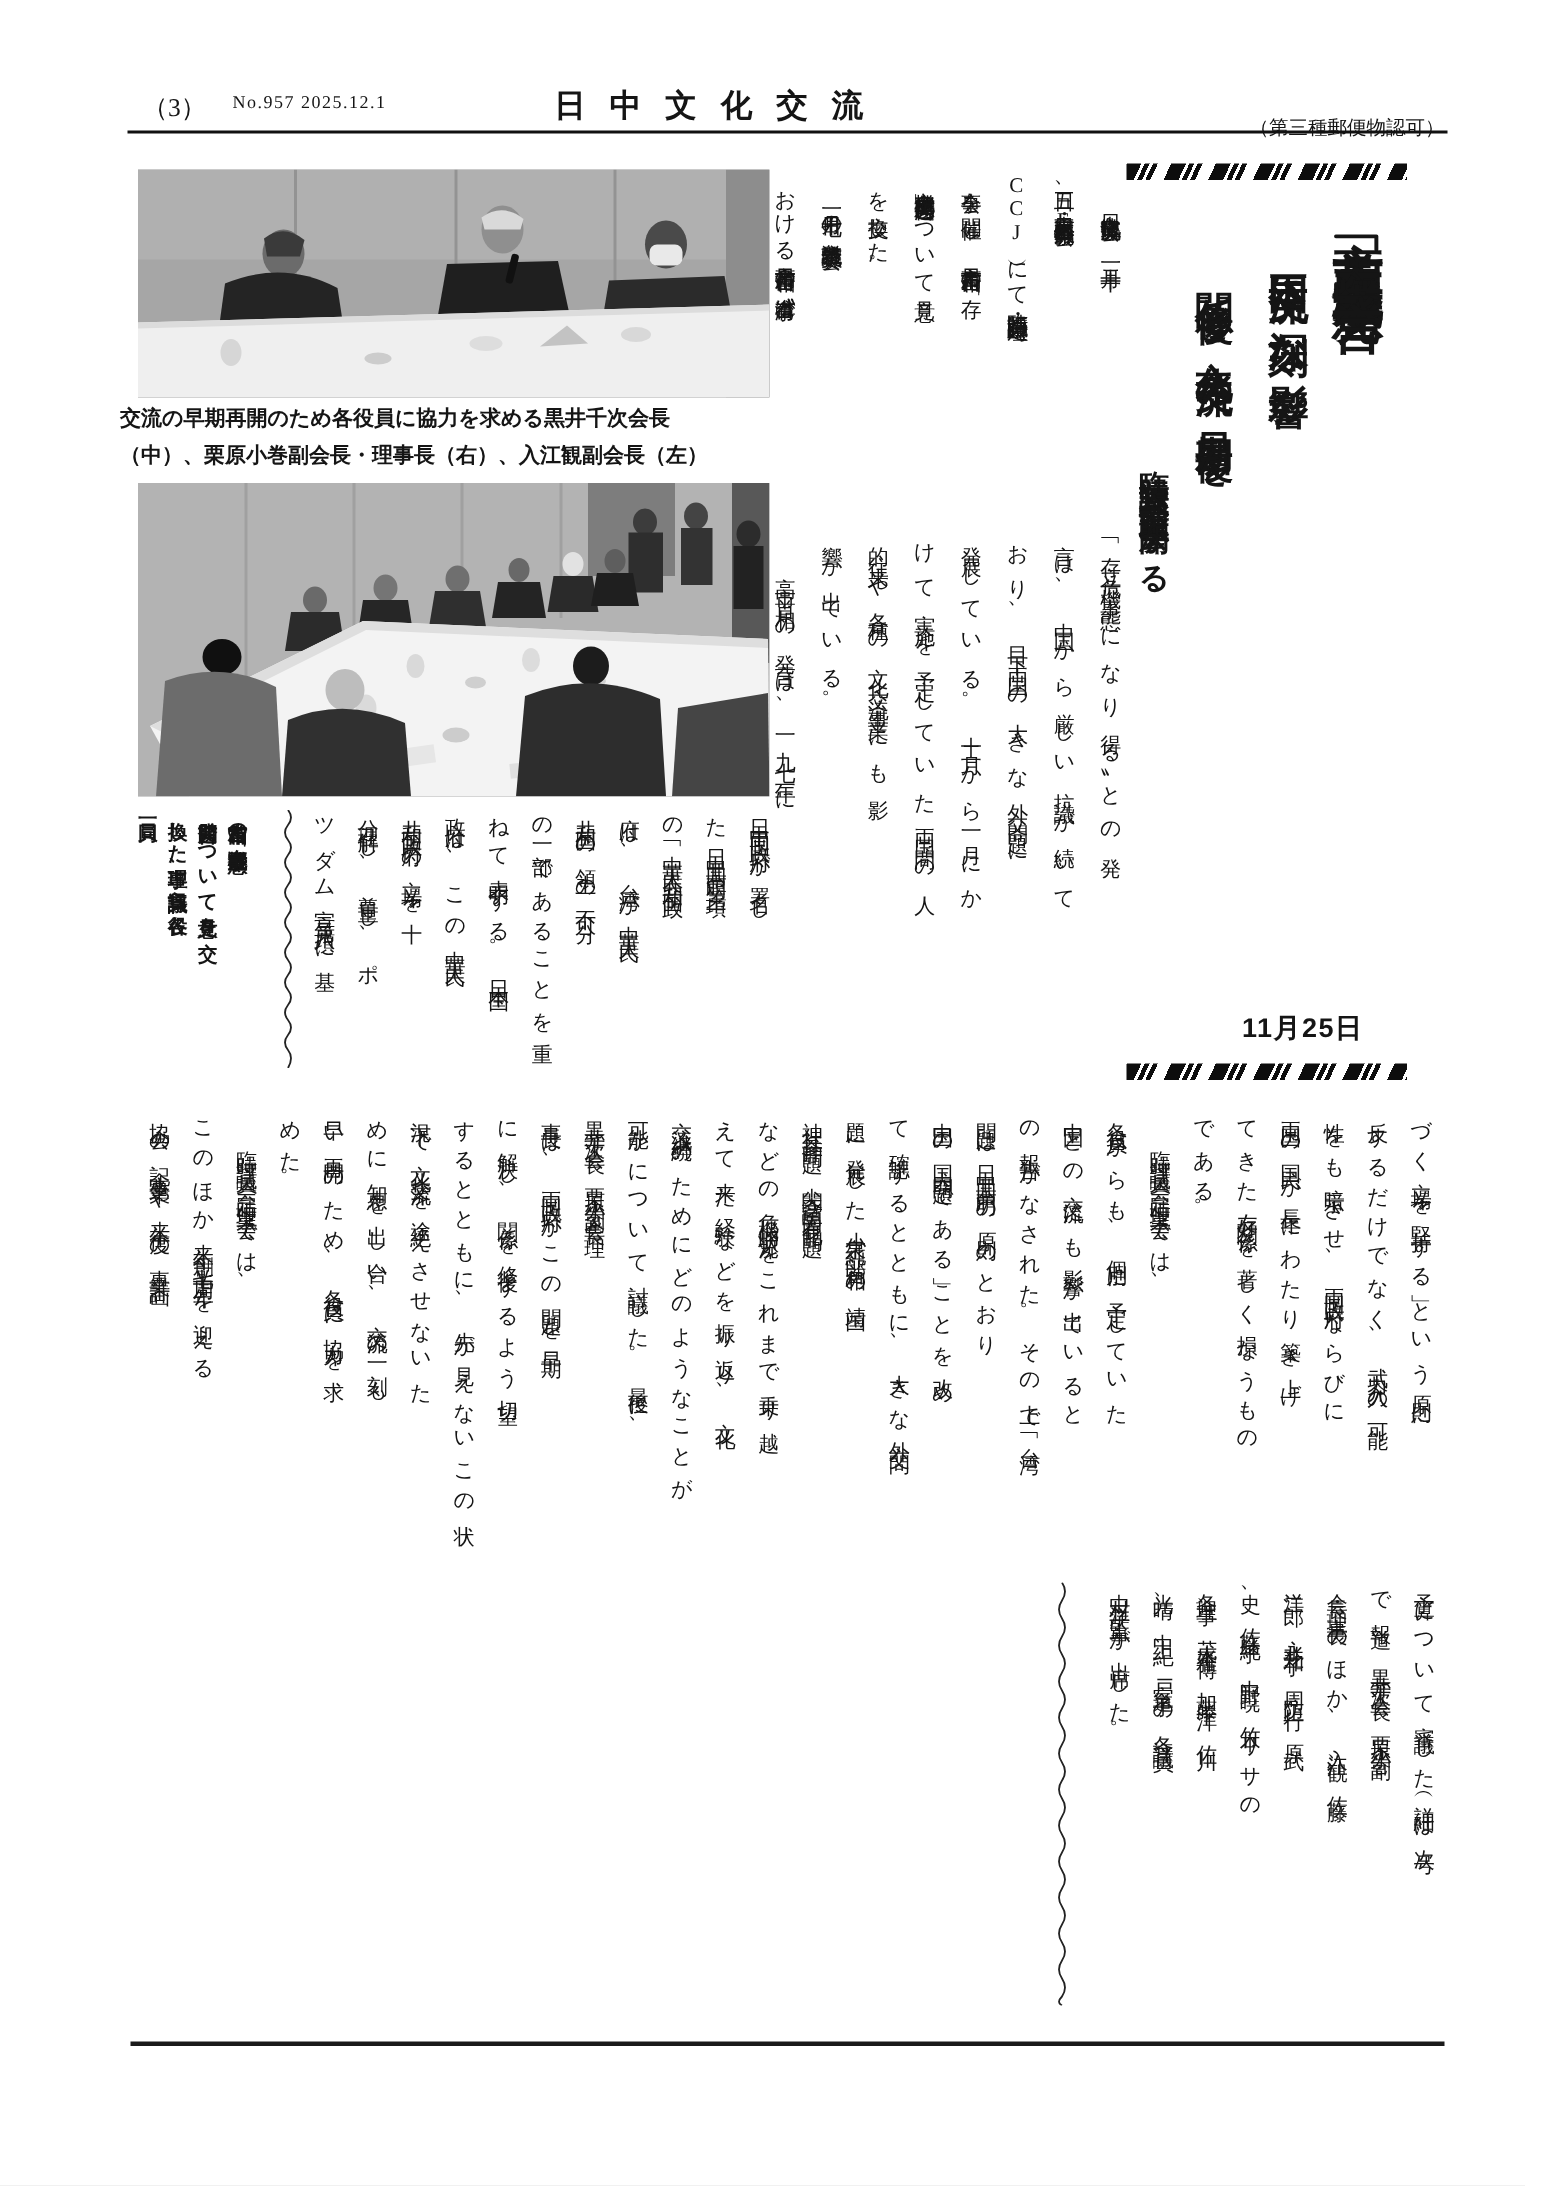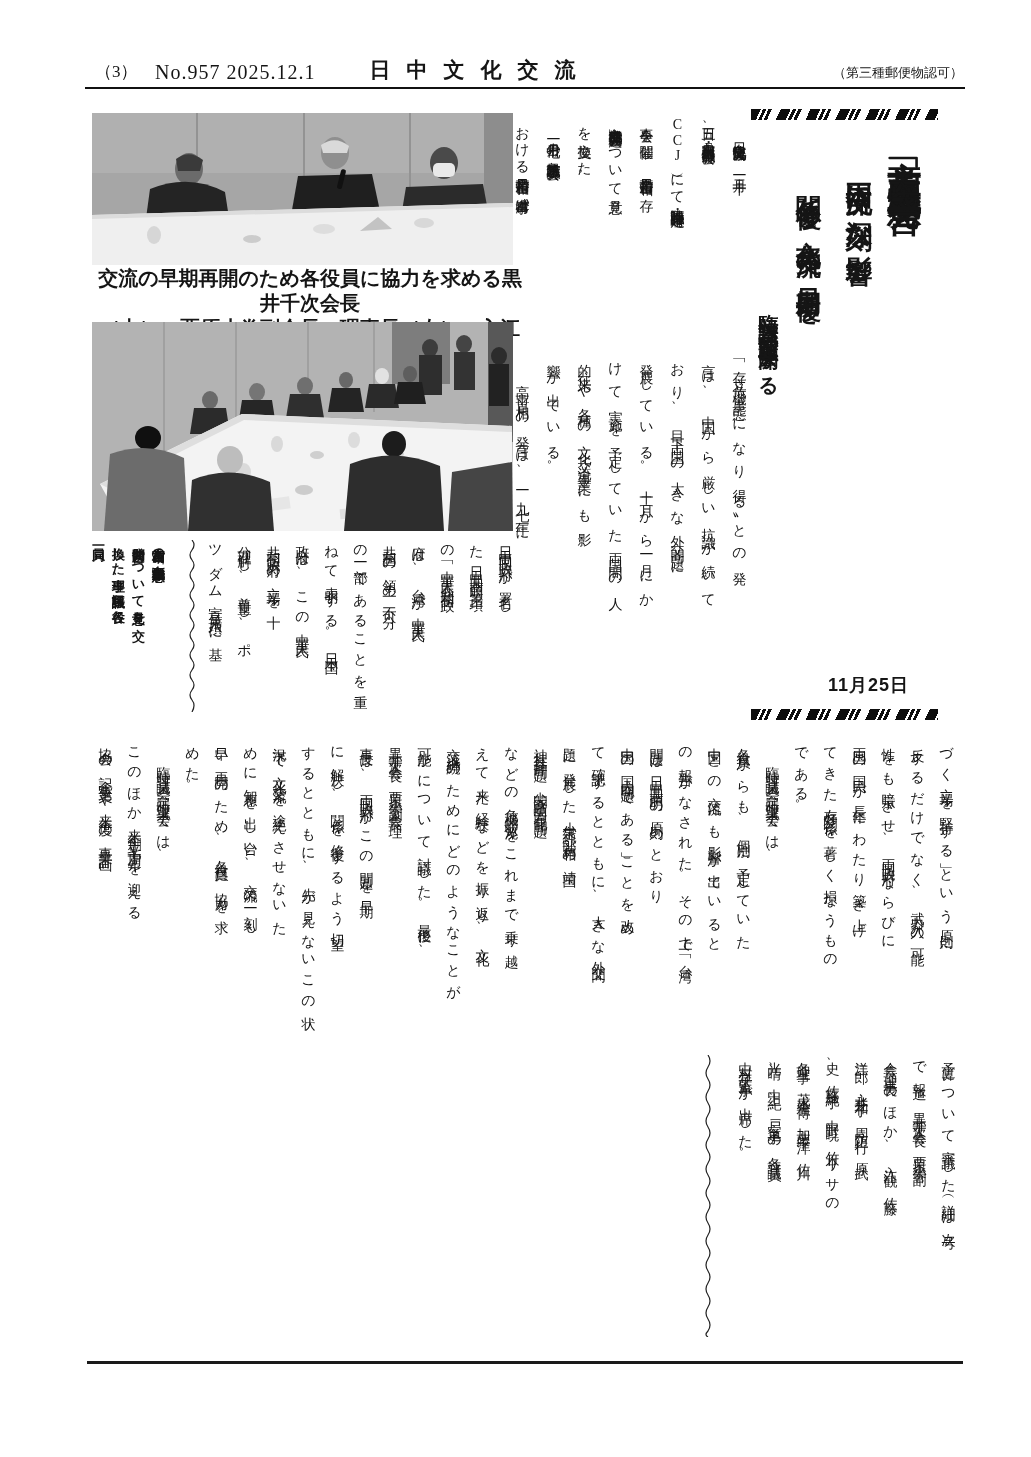--- a/index.html
+++ b/index.html
@@ -4,24 +4,24 @@
 <style>
   html,body{margin:0;padding:0;background:#e8e8e8;}
   .page{
     position:relative;width:1031px;height:1457px;background:#ffffff;
     margin:0 auto;overflow:hidden;color:#151515;
     font-family:"Liberation Serif","DejaVu Serif",serif;
   }
   
   .hdr-item{position:absolute;white-space:nowrap;}
   .hdr-pageno{left:95px;top:60px;font-size:17px;}
-  .hdr-issue{left:155px;top:61px;font-size:20px;letter-spacing:1px;}
+  .hdr-issue{left:155px;top:61px;font-size:12px;letter-spacing:1px;}
   .hdr-title{left:0;right:70px;top:56px;text-align:center;font-size:21px;font-weight:bold;
              letter-spacing:16px;font-family:"Liberation Sans","DejaVu Sans",sans-serif;}
-  .hdr-permit{right:68px;top:64px;font-size:13px;margin-left:32px;}
+  .hdr-permit{right:68px;top:76px;font-size:13px;margin-left:32px;}
   .hdr-rule{position:absolute;left:85px;top:87px;width:880px;height:2px;background:#111;}
   
   .stripe{position:absolute;left:751px;width:187px;height:11px;
     background:repeating-linear-gradient(115deg,
       #0d0d0d 0 9px,#ffffff 9px 11px,#0d0d0d 11px 14px,#ffffff 14px 16px,
       #0d0d0d 16px 19px,#ffffff 19px 27px);}
   .stripe-top{top:109px;}
   .stripe-bottom{top:709px;}
   .vh{position:absolute;writing-mode:vertical-rl;text-orientation:upright;white-space:nowrap;}
   .hl-main{left:882px;top:134px;font-size:34px;font-weight:bold;letter-spacing:3px;
@@ -43,22 +43,22 @@
   .band-up{left:201px;top:535px;height:184px;}
   .band-up .tcol{width:29px;line-height:29px;height:184px;letter-spacing:4.2px;}
   .band-l1{left:91px;top:737px;height:298px;}
   .band-l1 .tcol{width:29px;line-height:29px;height:298px;letter-spacing:4.2px;}
   .band-l2{left:731px;top:1051px;height:290px;}
   .band-l2 .tcol{width:29px;line-height:29px;height:290px;letter-spacing:4.2px;}
   
   .photo{position:absolute;left:92px;width:421px;overflow:hidden;background:#a9a9a9;}
   .photo1{top:113px;height:152px;}
   .photo2{top:322px;height:209px;}
-  .cap1{position:absolute;left:92px;top:266px;width:436px;font-size:20px;font-weight:bold;
-        line-height:25px;font-family:"Liberation Sans","DejaVu Sans",sans-serif;text-align:center;}
+  .cap1{position:absolute;left:80px;top:266px;width:436px;font-size:14px;font-weight:bold;
+        line-height:25px;font-family:"Liberation Sans","DejaVu Sans",sans-serif;}
   .cap2{left:88px;top:538px;height:178px;font-family:"Liberation Sans","DejaVu Sans",sans-serif;}
   .cap2 .tcol{width:20px;line-height:20px;height:178px;font-size:13px;font-weight:bold;letter-spacing:0.5px;}
   .wavy{position:absolute;width:8px;}
   .wavy-cap{left:188px;top:540px;height:172px;}
   .wavy-end{left:704px;top:1055px;height:282px;}
   .bottom-rule{position:absolute;left:87px;top:1361px;width:876px;height:3px;background:#1a1a1a;}
 </style>
 </head>
 <body>
 

